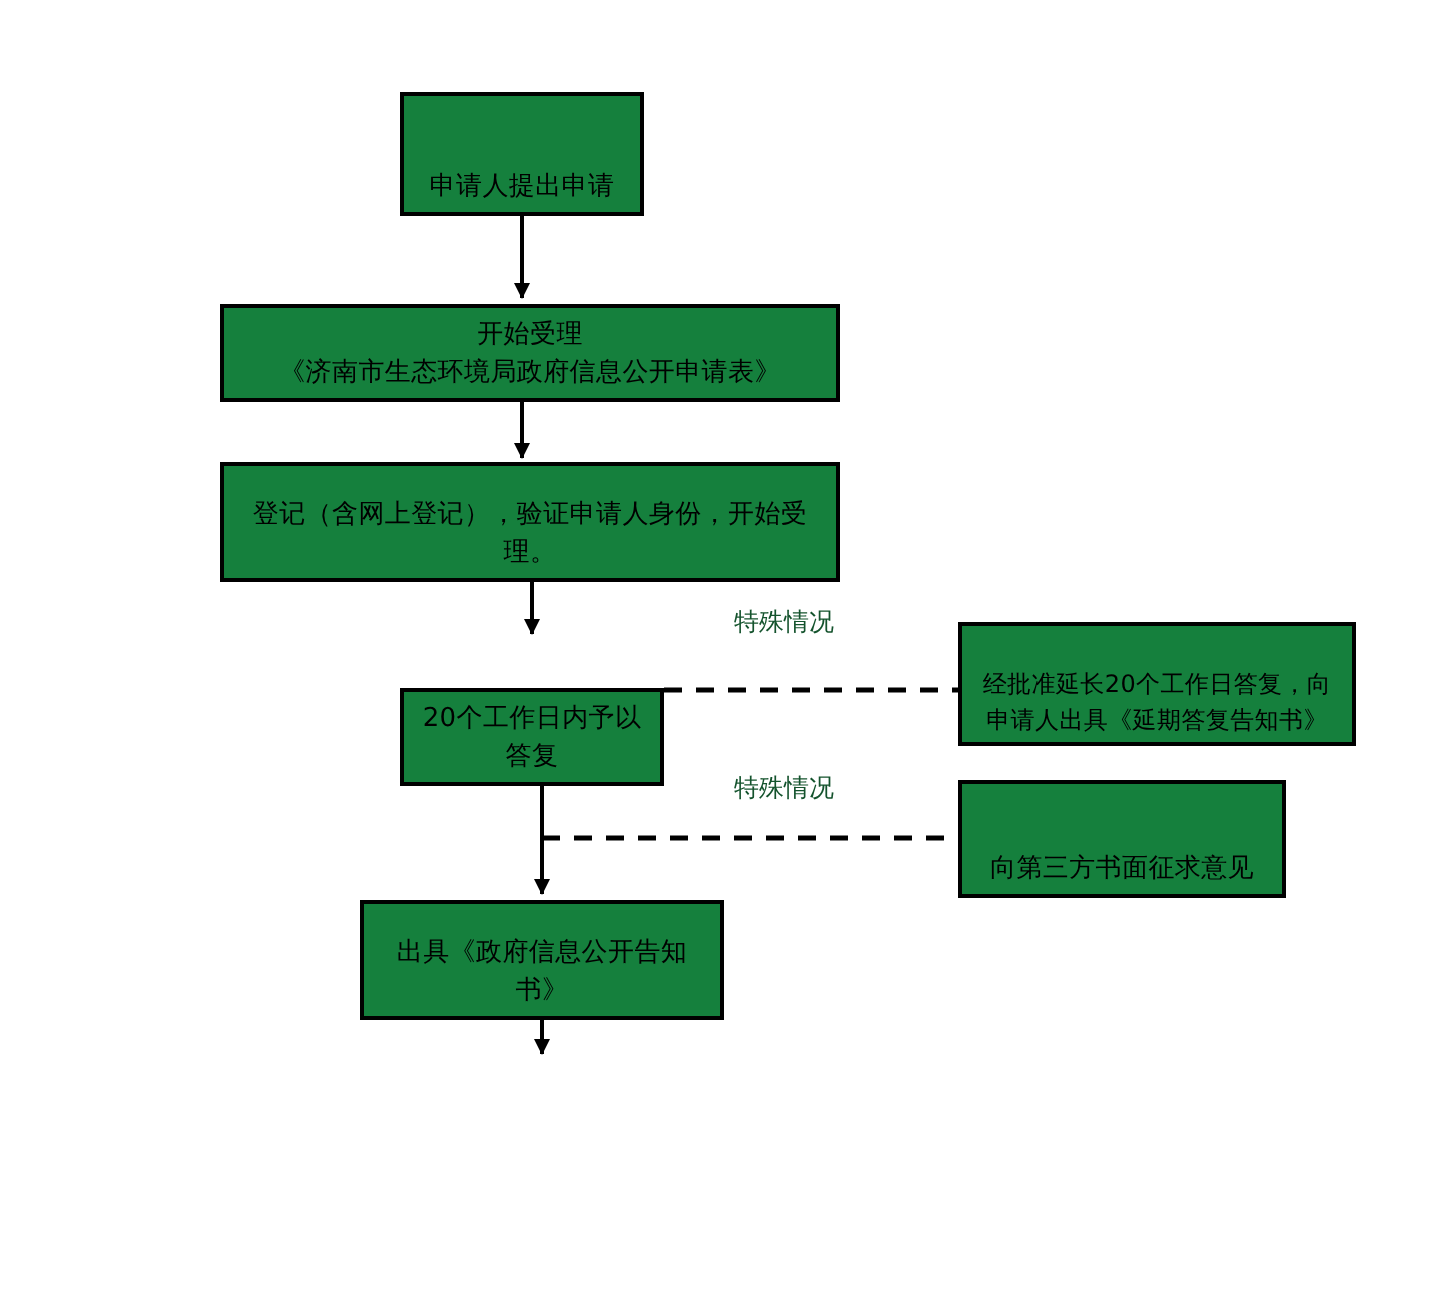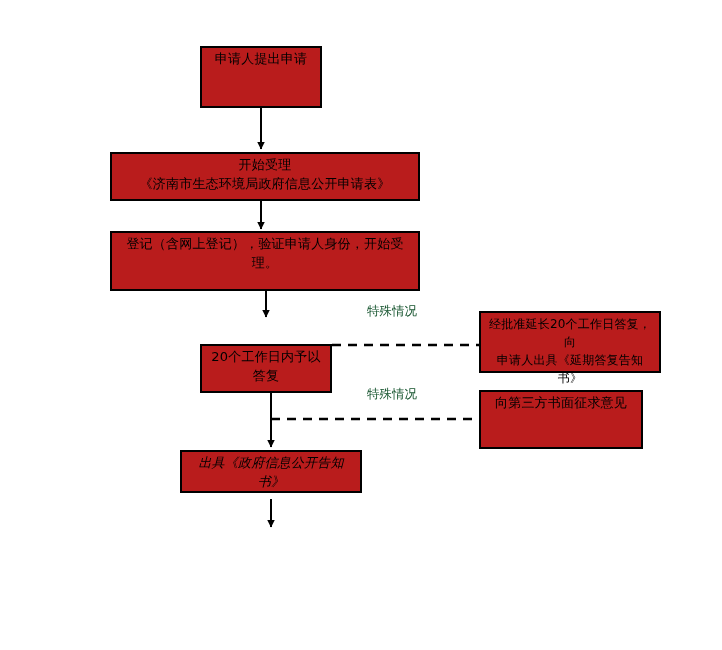--- a/index.html
+++ b/index.html
@@ -14,24 +14,24 @@
   #flowchart-canvas {
     position: relative;
     width: 722px;
     height: 650px;
     background: #ffffff;
     overflow: hidden;
   }
   .node {
     position: absolute;
     box-sizing: border-box;
-    background: #b91c1c;
+    background: #15803d;
     border: 2px solid #000000;
     display: flex;
-    align-items: flex-start;
+    align-items: flex-end;
     justify-content: center;
     text-align: center;
     color: #000000;
     font-size: 13px;
     line-height: 1.45;
     letter-spacing: 0.2px;
     padding: 2px 6px;
     z-index: 3;
   }
   .node .node-text {
@@ -101,27 +101,27 @@
   </div>
 
   <div class="node" style="left:110px;top:231px;width:310px;height:60px;">
     <span class="node-text">登记（含网上登记），验证申请人身份，开始受理。</span>
   </div>
 
   <div class="node" style="left:200px;top:320px;width:132px;height:49px;margin-top:24px;">
     <span class="node-text">20个工作日内予以答复</span>
   </div>
 
-  <div class="node small-text" style="left:479px;top:311px;width:182px;height:62px;">
+  <div class="node small-text" style="left:479px;top:311px;width:199px;height:62px;">
     <span class="node-text">经批准延长20个工作日答复，向
 申请人出具《延期答复告知书》</span>
   </div>
 
   <div class="node" style="left:479px;top:390px;width:164px;height:59px;">
     <span class="node-text">向第三方书面征求意见</span>
   </div>
 
-  <div class="node" style="left:180px;top:450px;width:182px;height:43px;font-style:italic;">
+  <div class="node" style="left:180px;top:450px;width:182px;height:60px;">
     <span class="node-text">出具《政府信息公开告知书》</span>
   </div>
 
 
 </div>
 
 </body></html>

